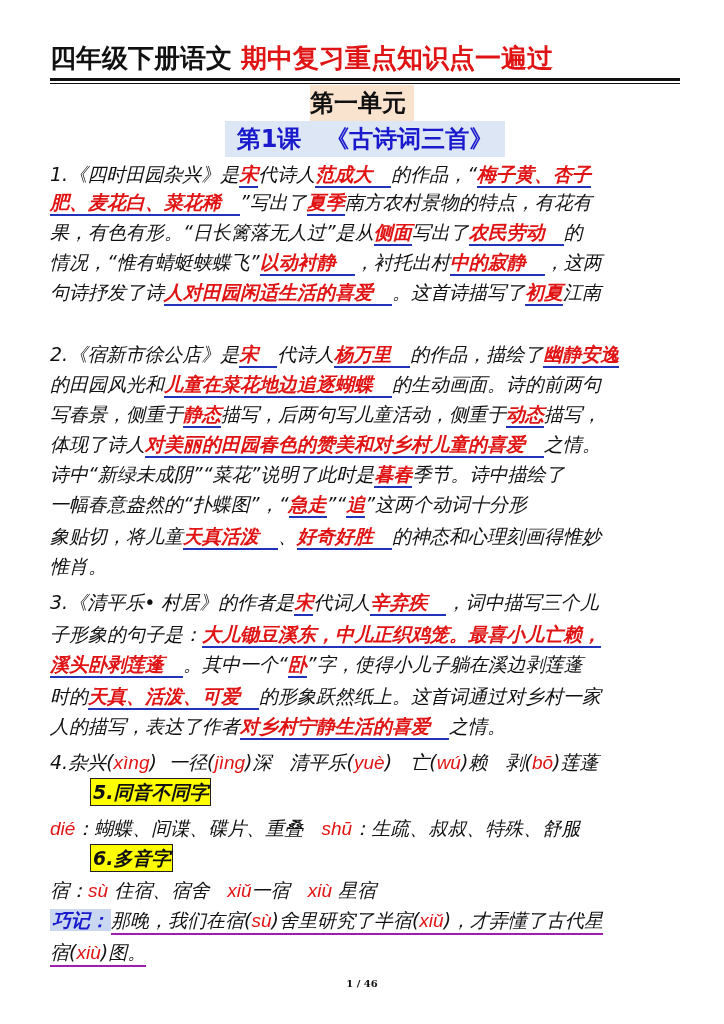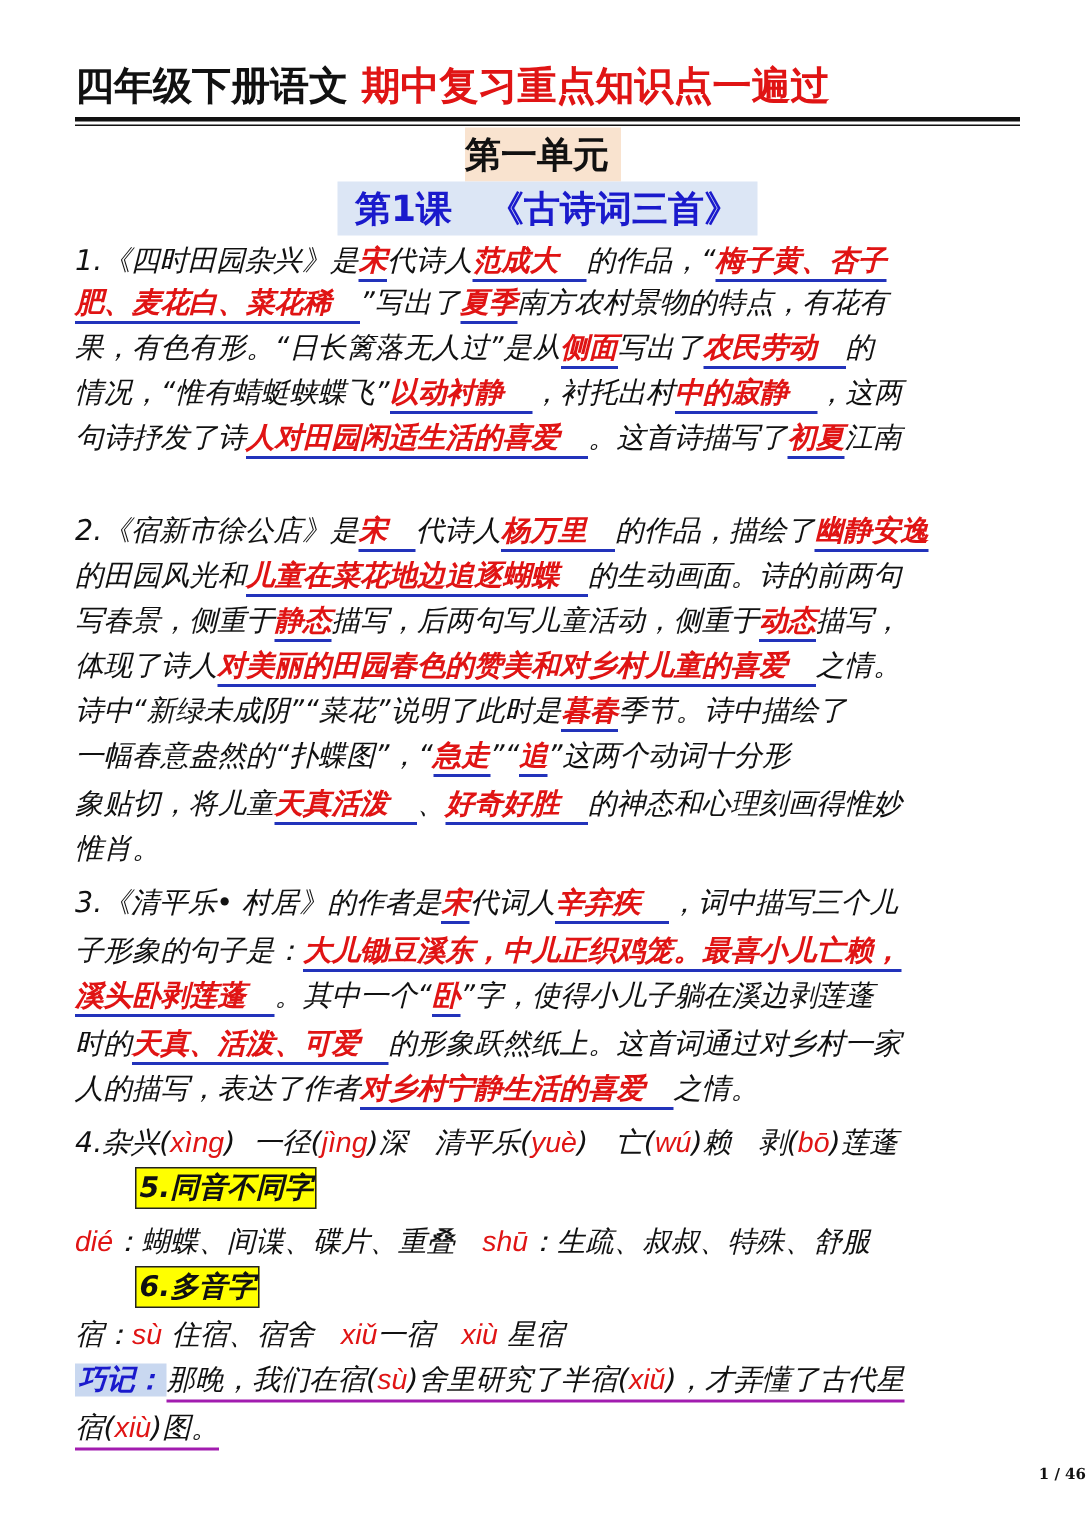--- a/index.html
+++ b/index.html
@@ -15,21 +15,21 @@
   .unit { position:absolute; left:310px; top:85px; width:104px; height:36px; background:#f9e3cf;
           font-size:24px; font-weight:bold; text-align:left; line-height:36px; color:#111; }
   .lesson { position:absolute; left:225px; top:121px; width:280px; height:36px; background:#dce6f5;
             font-size:24px; font-weight:bold; text-align:center; line-height:36px; color:#1a1acc; }
   .line { position:absolute; left:50px; font-size:19px; line-height:28px; height:28px; white-space:nowrap;font-style:italic; }
   .a { color:#e01414; font-weight:bold; display:inline-block; border-bottom:2px solid #2233bb; line-height:24px; }
   .py { color:#e01414; font-family:"Liberation Sans", sans-serif; }
   .hl { display:inline-block; background:#ffff00; border:1px solid #222; padding:0 2px; line-height:26px; font-weight:bold;margin-left:40px; }
   .memo-label { background:#c9d8f0; color:#1a1acc; font-weight:bold; padding:0 2px; }
   .memo { border-bottom:2px solid #a21caf; display:inline-block; line-height:24px; }
-  .footer { position:absolute; left:0; top:978px; width:724px; text-align:right; font-size:10px; font-weight:bold;
+  .footer { position:absolute; left:0; top:978px; width:724px; text-align:center; font-size:10px; font-weight:bold;
             font-family:"DejaVu Serif", serif; }
 </style>
 </head>
 <body>
 
 <div class="page">
 
   <div class="title">
     <span class="black">四年级下册语文</span>
     <span class="red">期中复习重点知识点一遍过</span>

